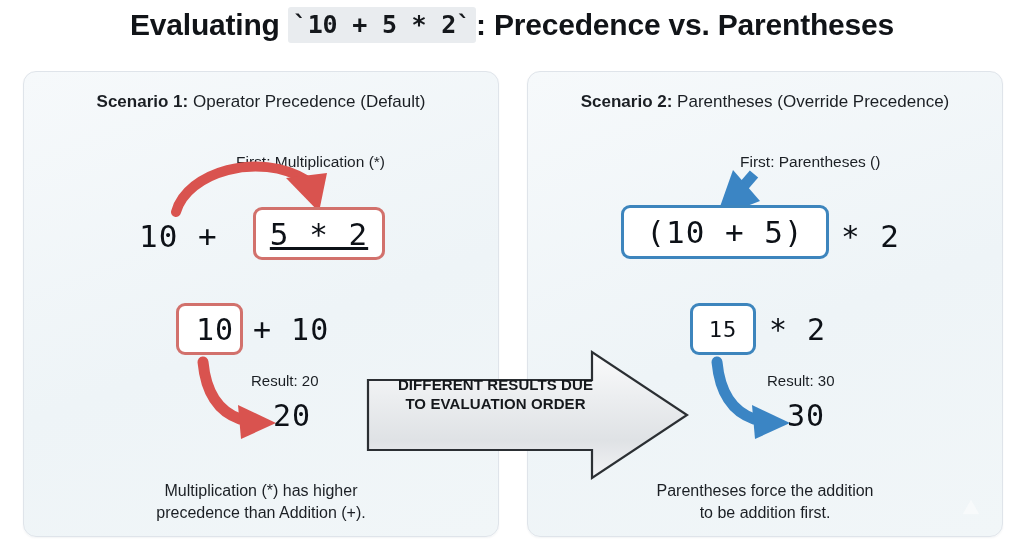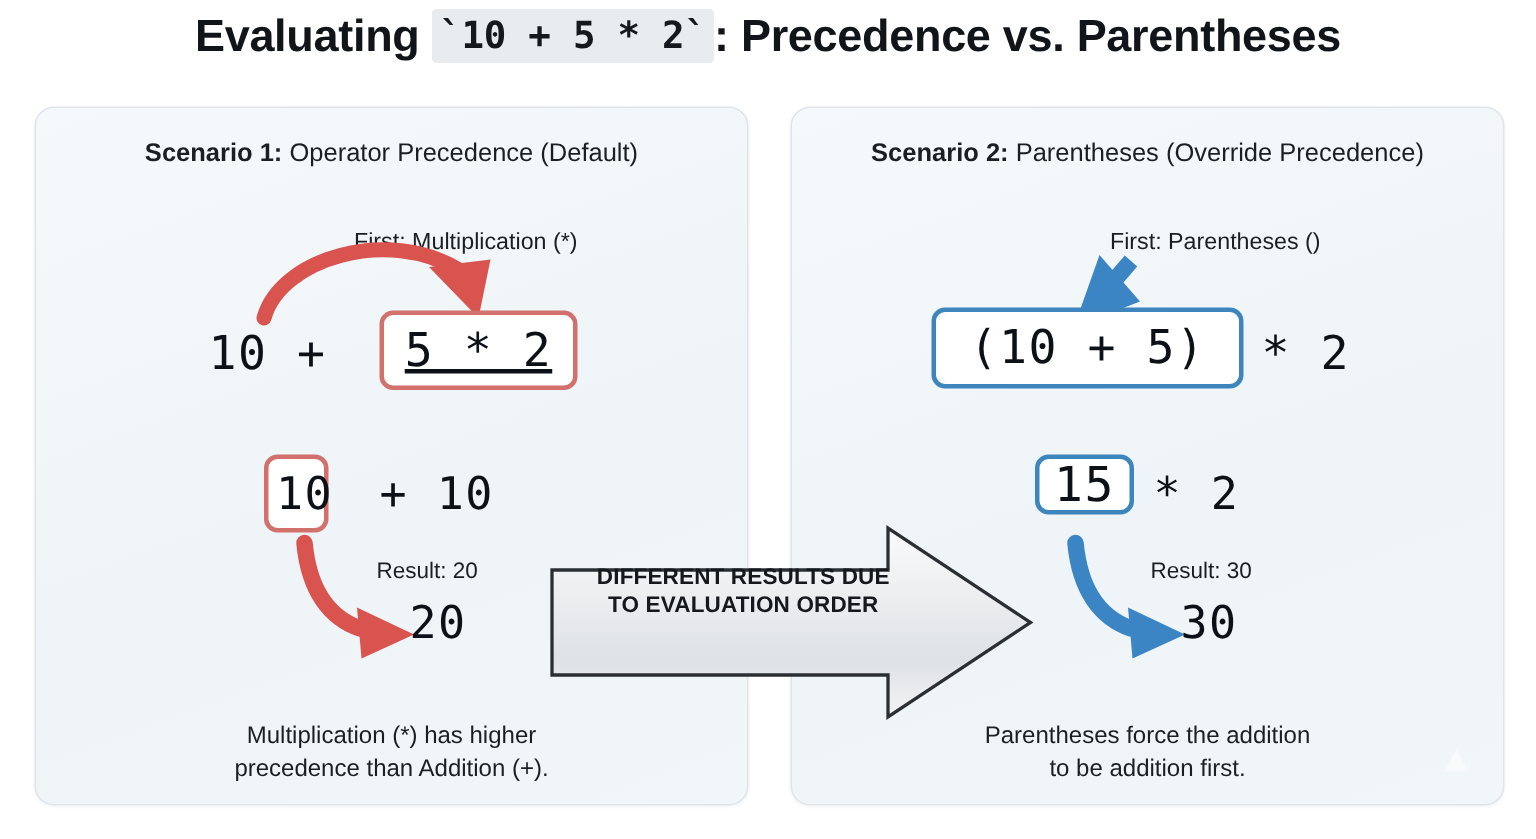--- a/index.html
+++ b/index.html
@@ -178,21 +178,21 @@
     <div class="abs step-label" style="left:212px; top:81px;">First: Multiplication (*)</div>
 
     <svg class="overlay" viewBox="0 0 474 464">
       <path d="M 152 140 C 163 100, 235 79, 282 108" stroke="#d9534f" stroke-width="10" fill="none" stroke-linecap="round"></path>
       <polygon points="295 140, 262 106, 303 101" fill="#d9534f"></polygon>
     </svg>
 
     <div class="abs expr" style="left:115px; top:146px;">10  +</div>
     <div class="hl-box hl-red" style="left:229px; top:135px; width:132px; height:53px; font-size:31px;text-decoration:underline;">5 * 2</div>
 
-    <div class="hl-box hl-red" style="left:152px; top:231px; width:43px; height:52px; font-size:30px;padding-left:11px;">10</div>
+    <div class="hl-box hl-red" style="left:152px; top:231px; width:67px; height:52px; font-size:30px;padding-left:11px;">10</div>
     <div class="abs expr-big" style="left:229px; top:240px;">+  10</div>
 
     <svg class="overlay" viewBox="0 0 474 464">
       <path d="M 179 290 C 182 322, 196 340, 216 347" stroke="#d9534f" stroke-width="11" fill="none" stroke-linecap="round"></path>
       <polygon points="252 351, 214 333, 217 367" fill="#d9534f"></polygon>
     </svg>
 
     <div class="abs result-label" style="left:227px; top:300px;">Result: 20</div>
     <div class="abs answer" style="left:249px; top:326px;">20</div>
 
@@ -211,21 +211,21 @@
     <div class="abs step-label" style="left:212px; top:81px;">First: Parentheses ()</div>
 
     <svg class="overlay" viewBox="0 0 474 464">
       <path d="M 226 102 L 201 131" stroke="#3b85c4" stroke-width="11" fill="none" stroke-linecap="butt"></path>
       <polygon points="188 146, 232 129, 205 98" fill="#3b85c4"></polygon>
     </svg>
 
     <div class="hl-box hl-blue" style="left:93px; top:133px; width:208px; height:54px; font-size:31px;">(10 + 5)</div>
     <div class="abs expr" style="left:313px; top:146px;">*  2</div>
 
-    <div class="hl-box hl-blue" style="left:162px; top:231px; width:66px; height:40px; font-size:32px;">15</div>
+    <div class="hl-box hl-blue" style="left:162px; top:231px; width:66px; height:52px; font-size:22px;">15</div>
     <div class="abs expr-big" style="left:241px; top:240px;">*  2</div>
 
     <svg class="overlay" viewBox="0 0 474 464">
       <path d="M 189 290 C 192 322, 206 340, 226 347" stroke="#3b85c4" stroke-width="11" fill="none" stroke-linecap="round"></path>
       <polygon points="262 351, 224 333, 227 367" fill="#3b85c4"></polygon>
     </svg>
 
     <div class="abs result-label" style="left:239px; top:300px;">Result: 30</div>
     <div class="abs answer" style="left:259px; top:326px;">30</div>
 

